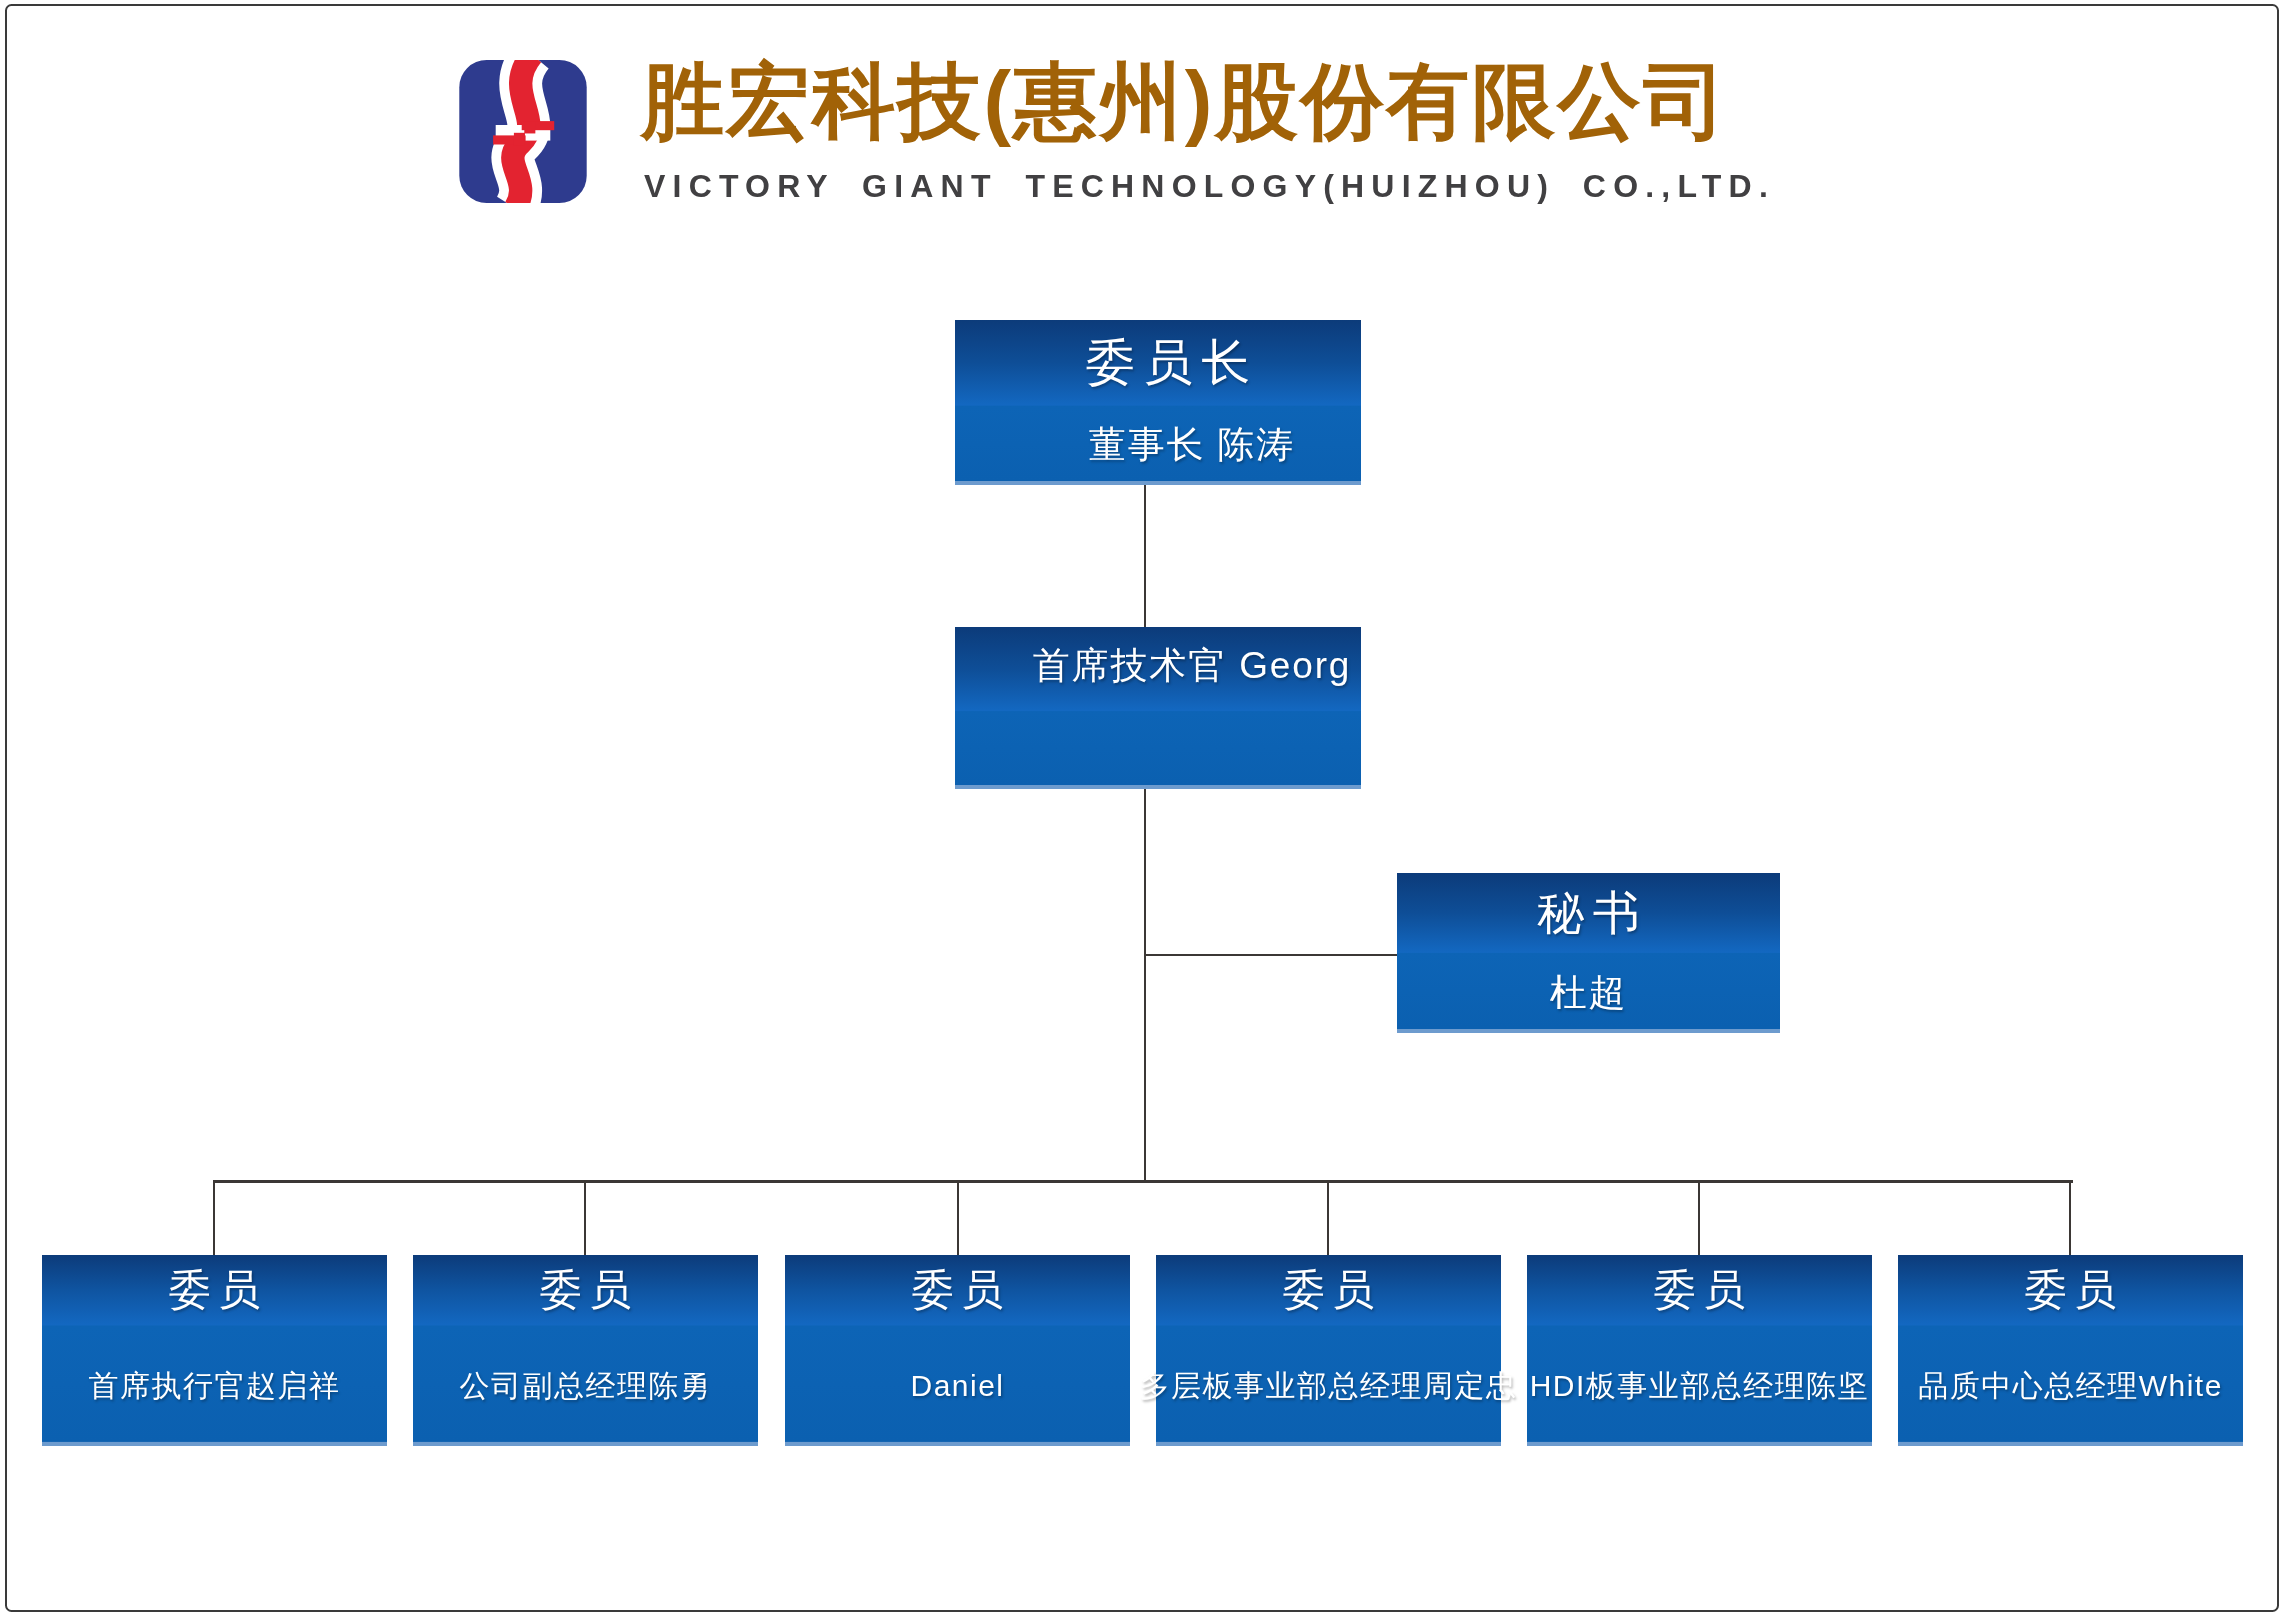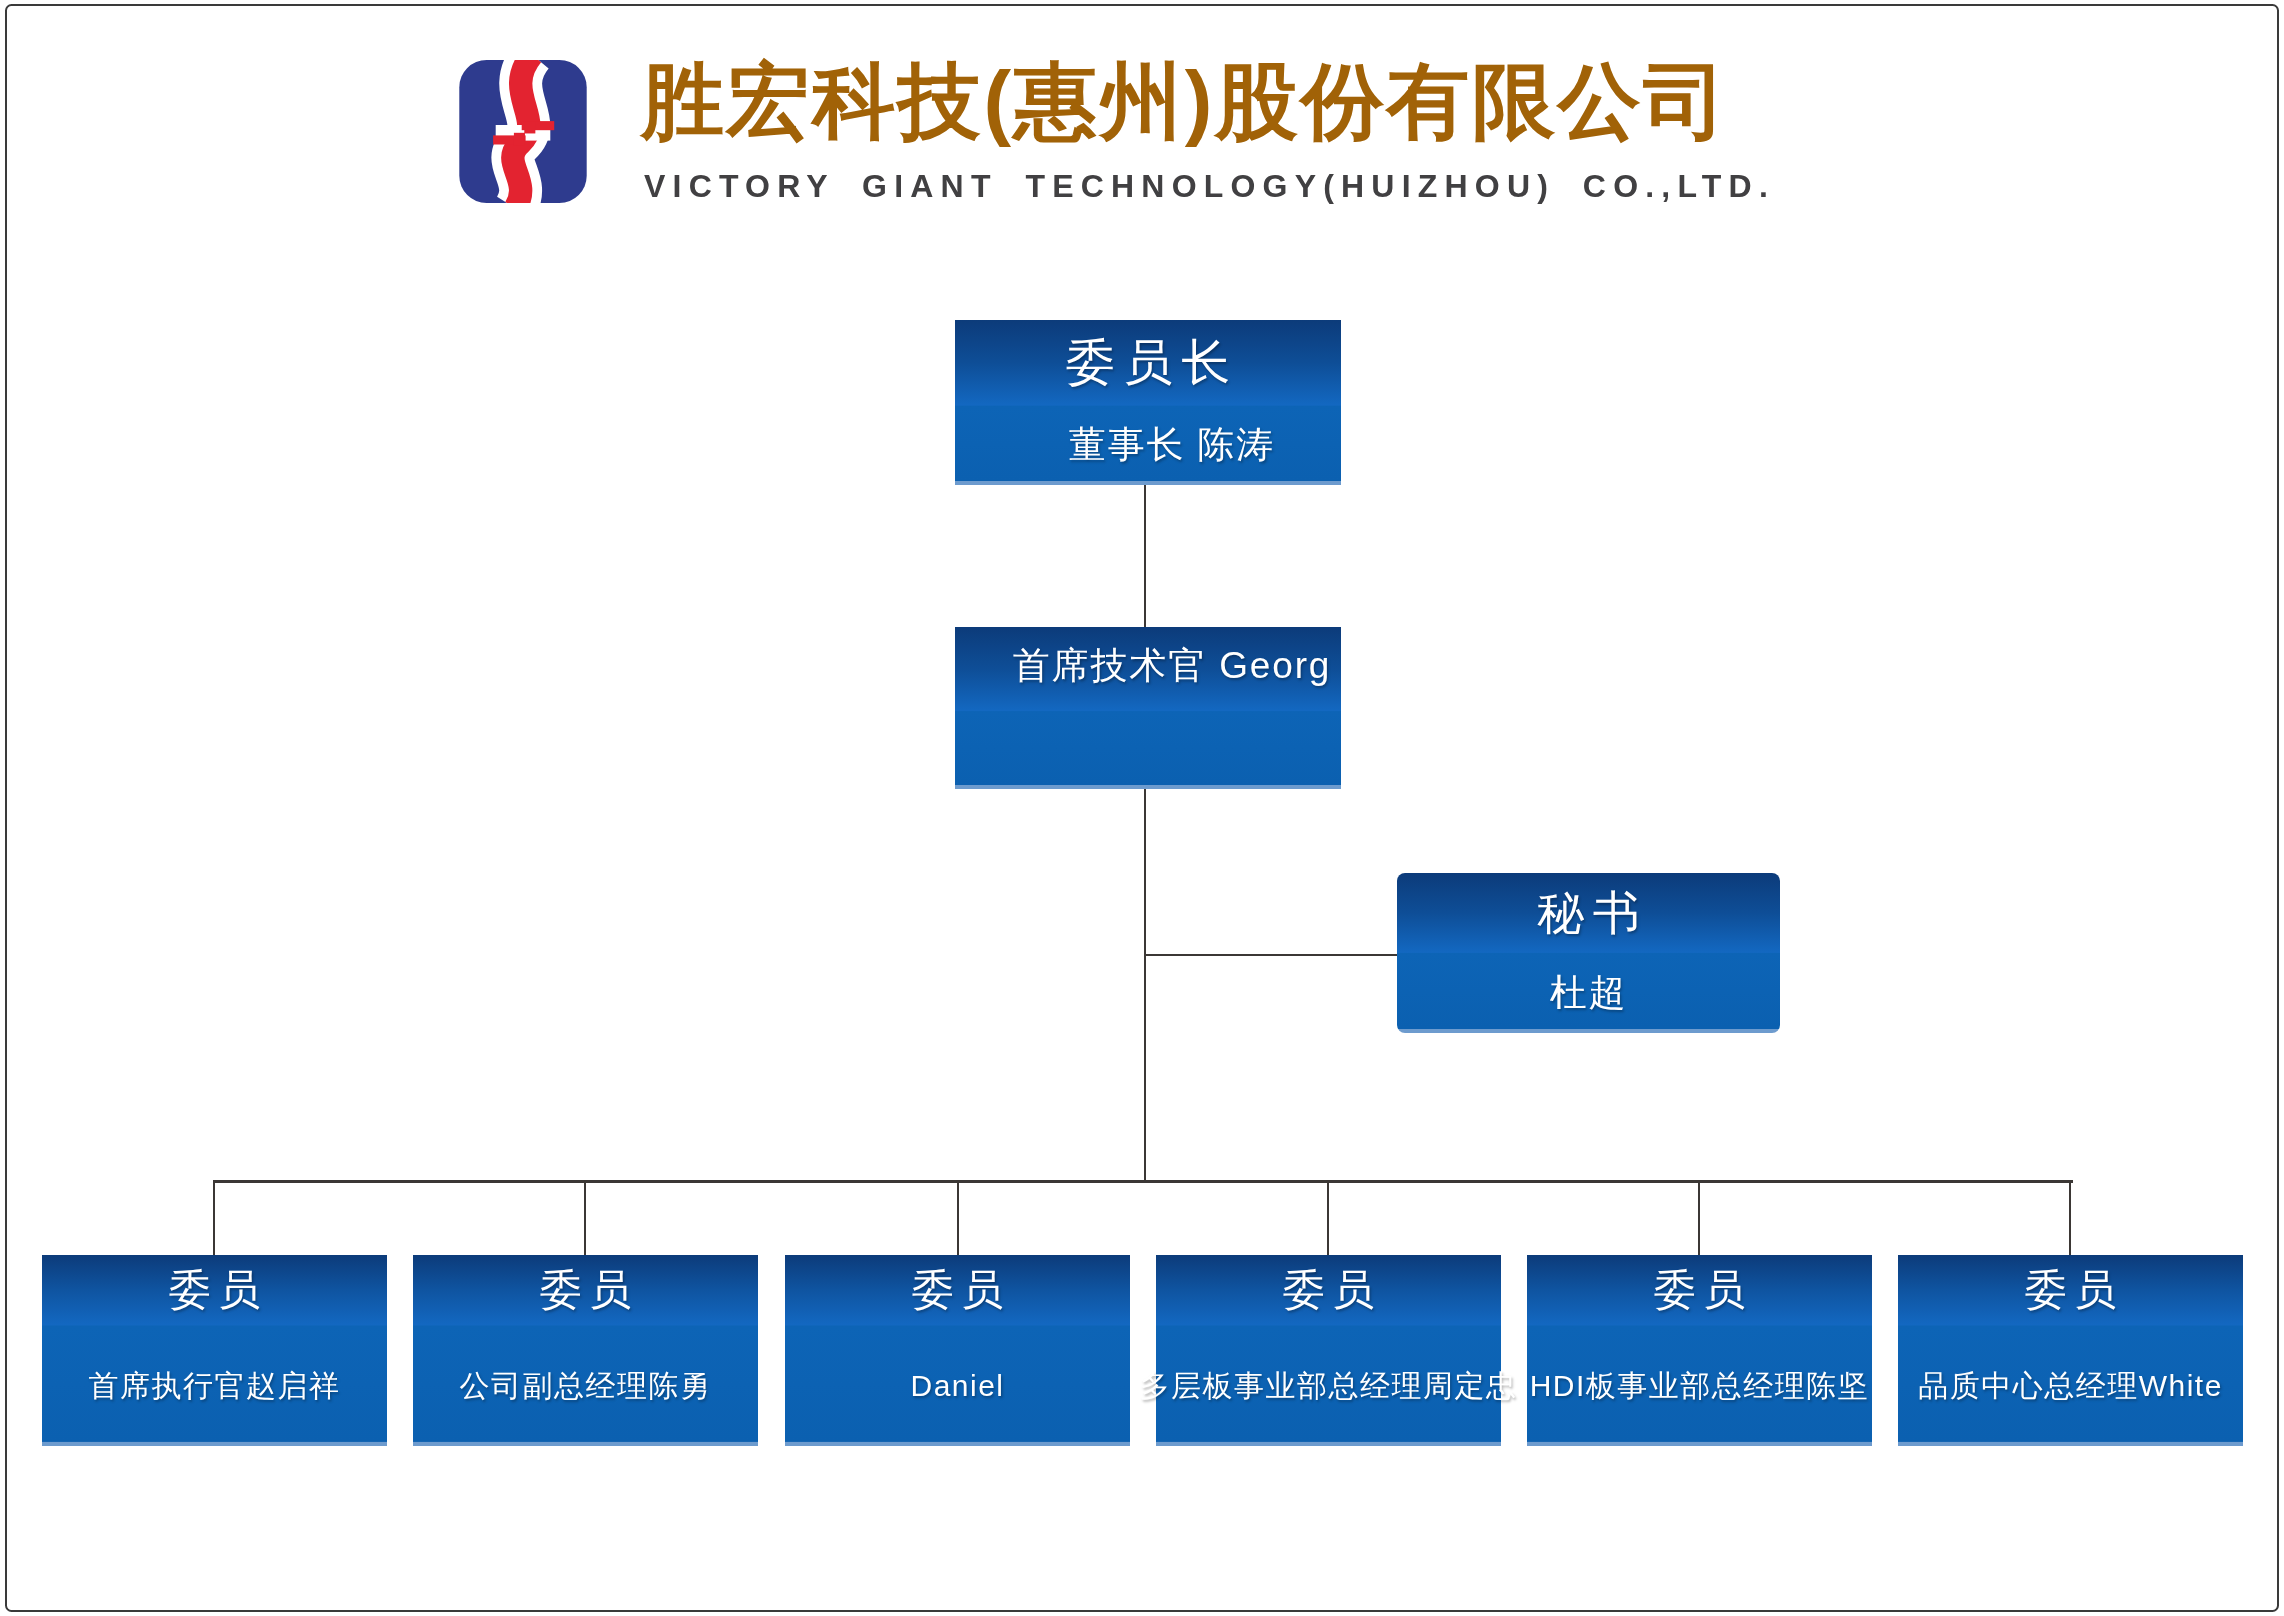--- a/index.html
+++ b/index.html
@@ -20,33 +20,33 @@
   .en-title{
     position:absolute;left:644px;top:168px;font-size:32px;font-weight:bold;
     color:#414042;letter-spacing:7.2px;word-spacing:11.7px;white-space:nowrap;
   }
   
   .line{position:absolute;background:#3b3735;}
   
   .node{
     position:absolute;display:flex;flex-direction:column;color:#ffffff;text-align:center;
   }
-  .grad-52{background:linear-gradient(180deg,#0c3b7a 0%,#0e4e97 26%,#1368c1 51.6%,#0d64b6 52.2%,#0b60b0 97.3%,#6d9bce 97.8%,#6d9bce 100%);}
+  .grad-52{background:linear-gradient(180deg,#0c3b7a 0%,#0e4e97 26%,#1368c1 51.6%,#0d64b6 52.2%,#0b60b0 97.3%,#6d9bce 97.8%,#6d9bce 100%);padding-left:20px;}
   .grad-50{background:linear-gradient(180deg,#0c3b7a 0%,#0e4e97 25%,#1368c1 49.6%,#0d64b6 50.2%,#0b60b0 97.3%,#6d9bce 97.8%,#6d9bce 100%);}
   .grad-37{background:linear-gradient(180deg,#0c3b7a 0%,#0f55a2 19%,#1368c1 36.6%,#0d64b6 37.2%,#0b60b0 97.6%,#6d9bce 98.1%,#6d9bce 100%);}
   .sect{display:flex;align-items:center;justify-content:center;}
   .node-title{letter-spacing:0.18em;text-indent:0.18em;font-weight:500;
     text-shadow:1.3px 2px 2.6px rgba(0,0,0,0.30);white-space:nowrap;}
   .node-sub{letter-spacing:0.05em;text-shadow:1.3px 2px 2.6px rgba(0,0,0,0.30);white-space:nowrap;}
   .top-node{left:955px;width:386px;height:165px;}
   .top-node .sect-a{height:52%;}
   .top-node .sect-b{height:48%;margin-left:48px;}
   .top-node .node-title{font-size:49px;}
   .top-node .node-sub{font-size:37px;}
-  .sec-node{left:1397px;top:873px;width:383px;height:160px;border-radius:8px;}
+  .sec-node{left:1397px;top:873px;width:383px;height:160px;}
   .sec-node .sect-a{height:50%;}
   .sec-node .sect-b{height:50%;}
   .sec-node .node-title{font-size:47px;}
   .sec-node .node-sub{font-size:37px;}
   .m-node{top:1255px;width:345px;height:191px;}
   .m-node .sect-a{height:37%;}
   .m-node .sect-b{height:63%;flex-direction:row;}
   .m-node .node-title{font-size:42px;}
   .m-node .node-sub{font-size:30px;line-height:47px;}
 </style>

